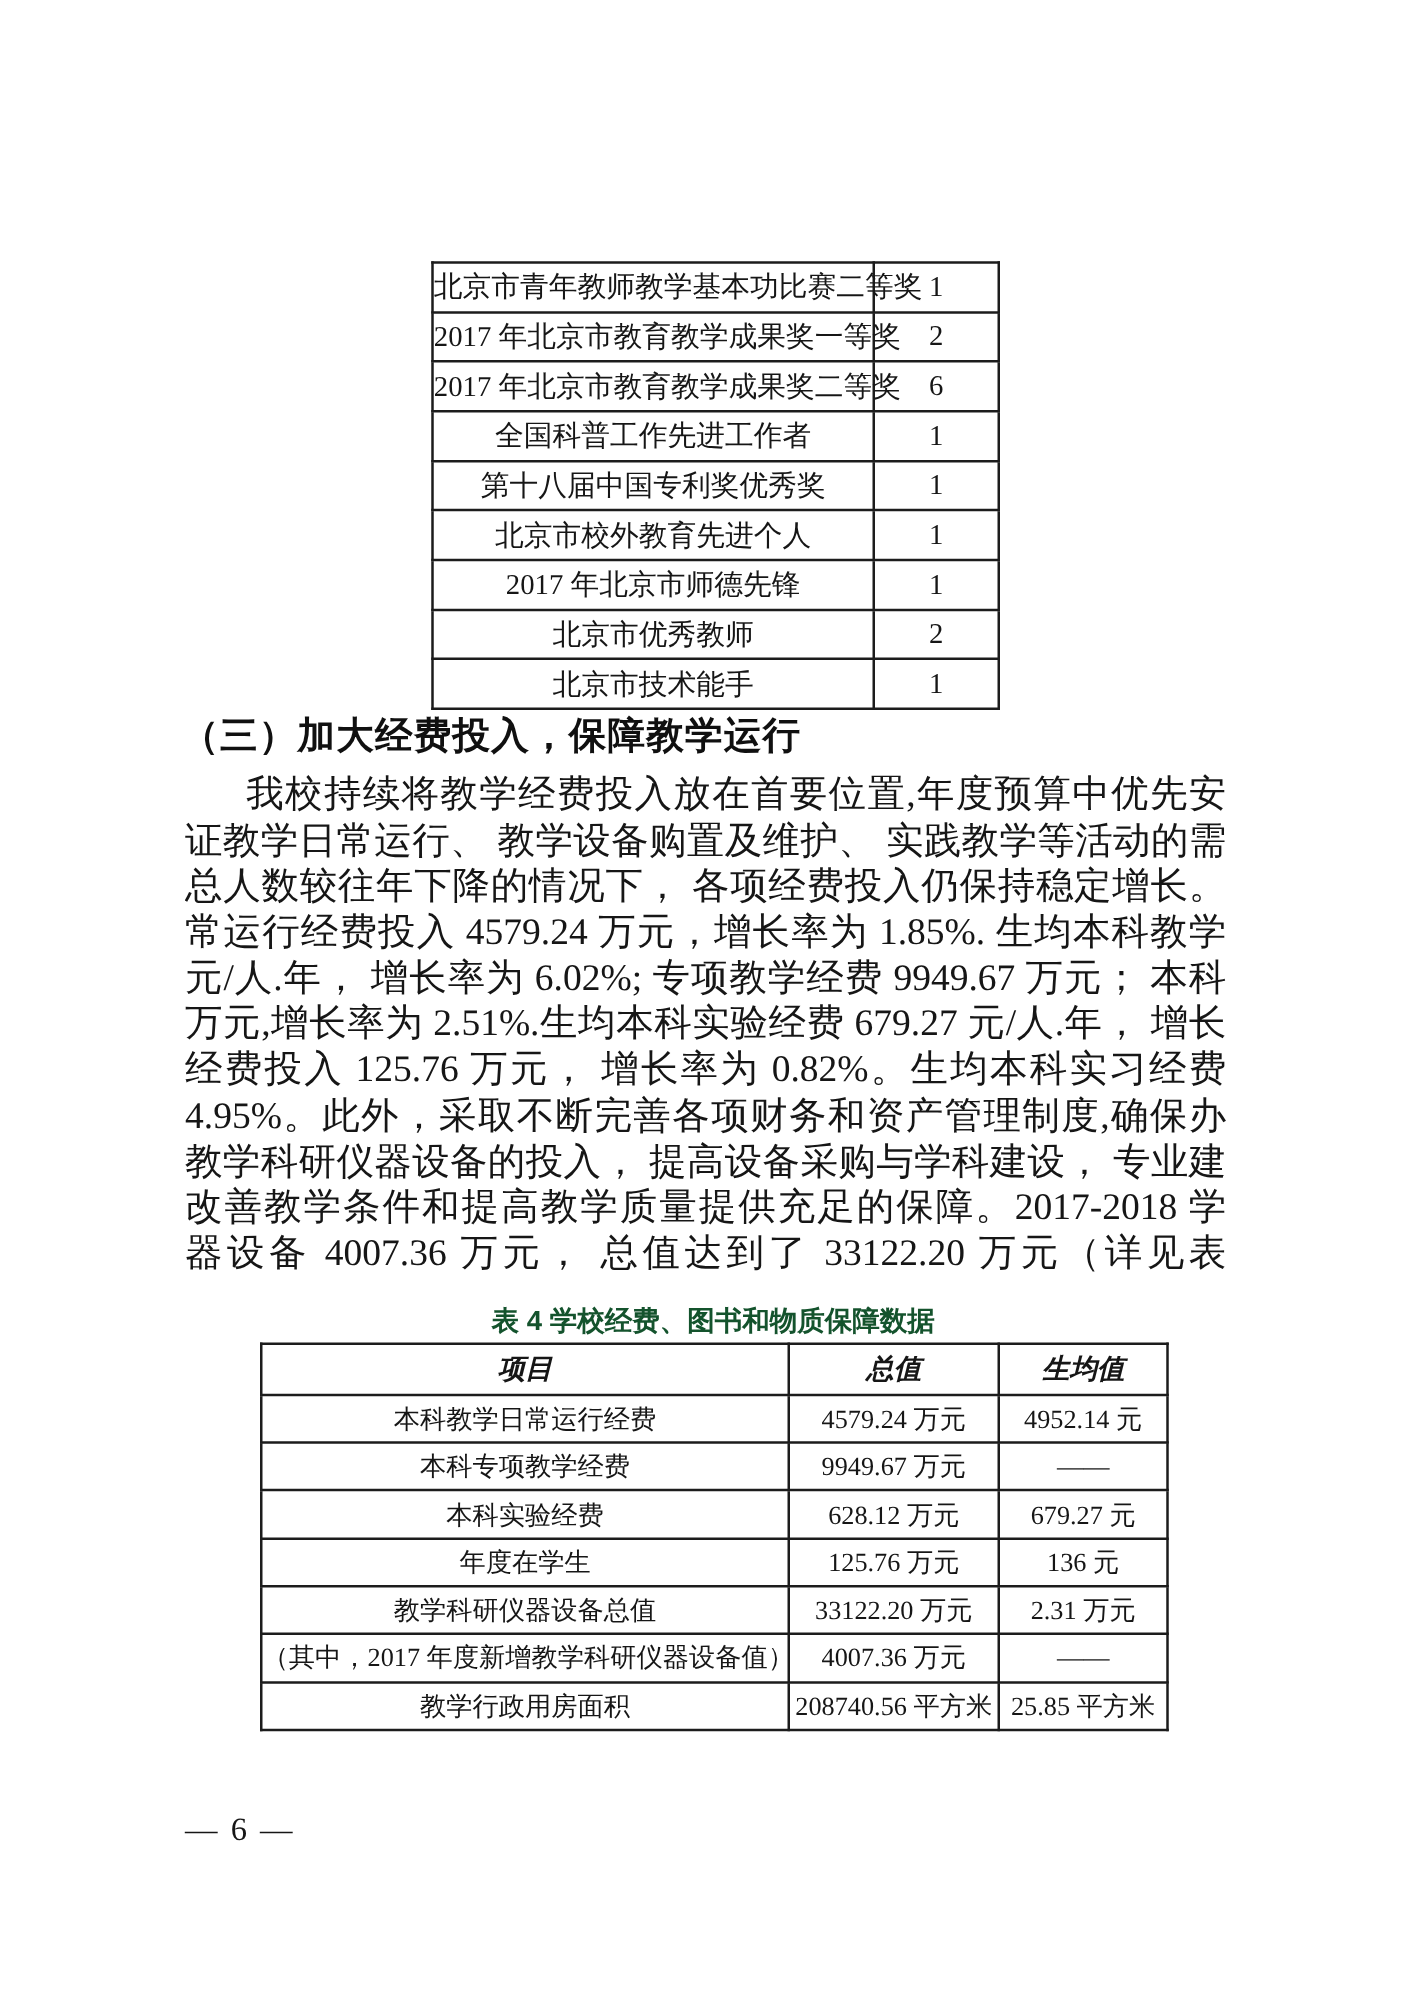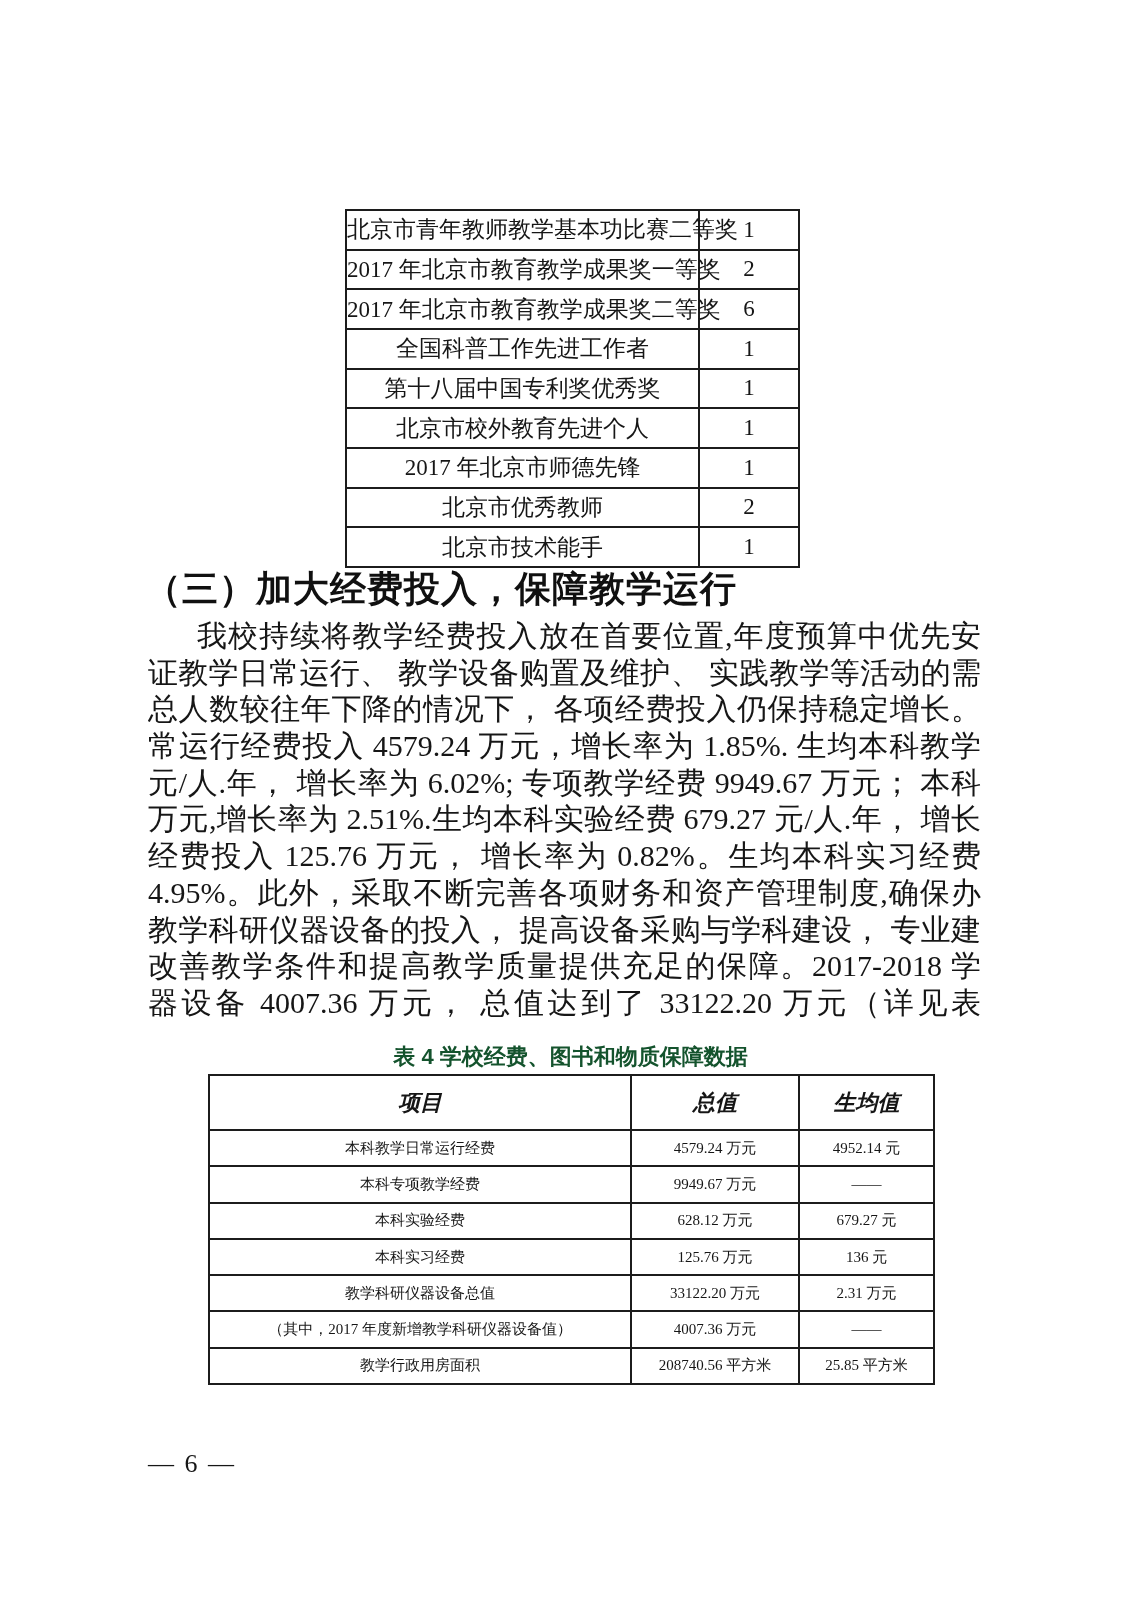--- a/index.html
+++ b/index.html
@@ -33,21 +33,21 @@
     white-space: nowrap;
   }
 
   
   .section-heading {
     position: absolute;
     left: 145px;
     top: 557px;
     font-family: "Liberation Sans", sans-serif;
     font-weight: bold;
-    font-size: 36px;
+    font-size: 30px;
     line-height: 40px;
     color: #101010;
     letter-spacing: 1px;
     white-space: nowrap;
   }
 
   
   .paragraph {
     position: absolute;
     left: 148px;
@@ -87,21 +87,21 @@
     top: 1062px;
     width: 725px;
     height: 311px;
     border-collapse: collapse;
     table-layout: fixed;
   }
   .funding-table td {
     border: 2px solid #1c1c1c;
     text-align: center;
     vertical-align: middle;
-    font-size: 15px;
+    font-size: 21px;
     padding: 0;
     white-space: nowrap;
     font-family: Liberation Serif, serif;
   }
   .funding-table .hdr td {
     font-family: "Liberation Sans", sans-serif;
     font-weight: 600;
     font-size: 22px;
     font-style: italic;
   }
@@ -206,21 +206,21 @@
         <td>本科专项教学经费</td>
         <td>9949.67 万元</td>
         <td>——</td>
       </tr>
       <tr>
         <td>本科实验经费</td>
         <td>628.12 万元</td>
         <td>679.27 元</td>
       </tr>
       <tr>
-        <td>本科实习经费</td>
+        <td>年度在学生</td>
         <td>125.76 万元</td>
         <td>136 元</td>
       </tr>
       <tr>
         <td>教学科研仪器设备总值</td>
         <td>33122.20 万元</td>
         <td>2.31 万元</td>
       </tr>
       <tr>
         <td>（其中，2017 年度新增教学科研仪器设备值）</td>

